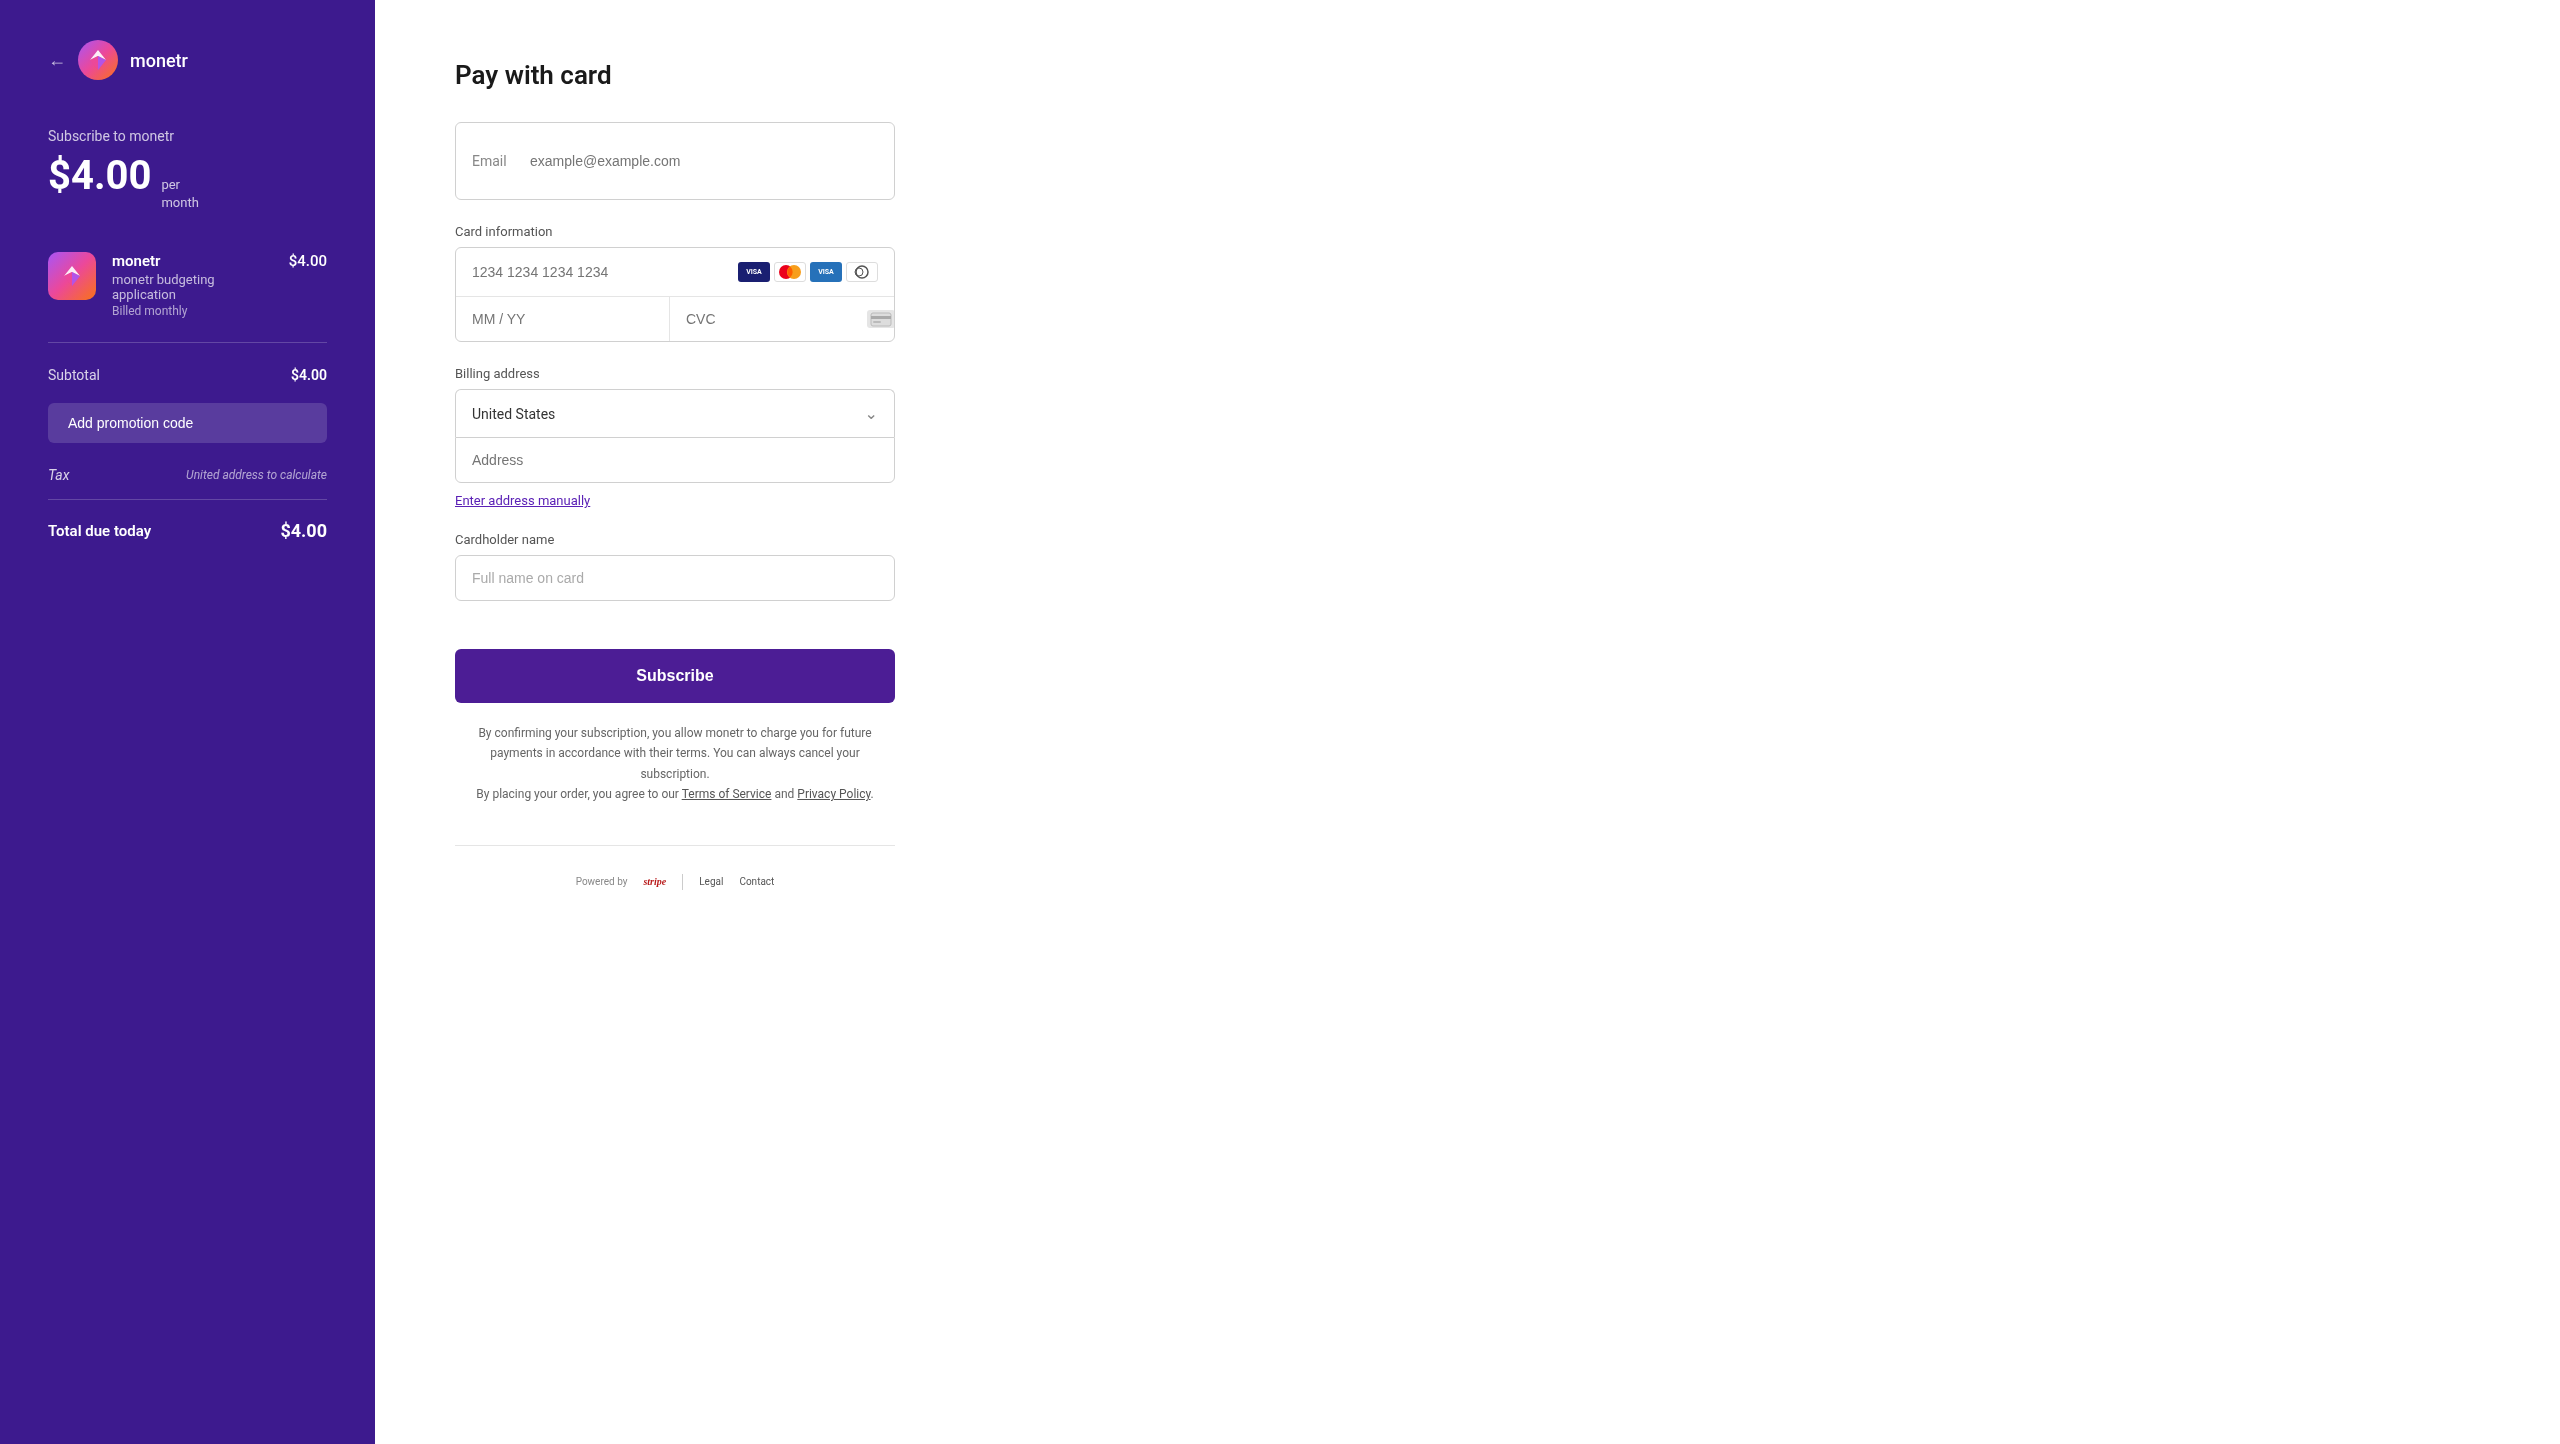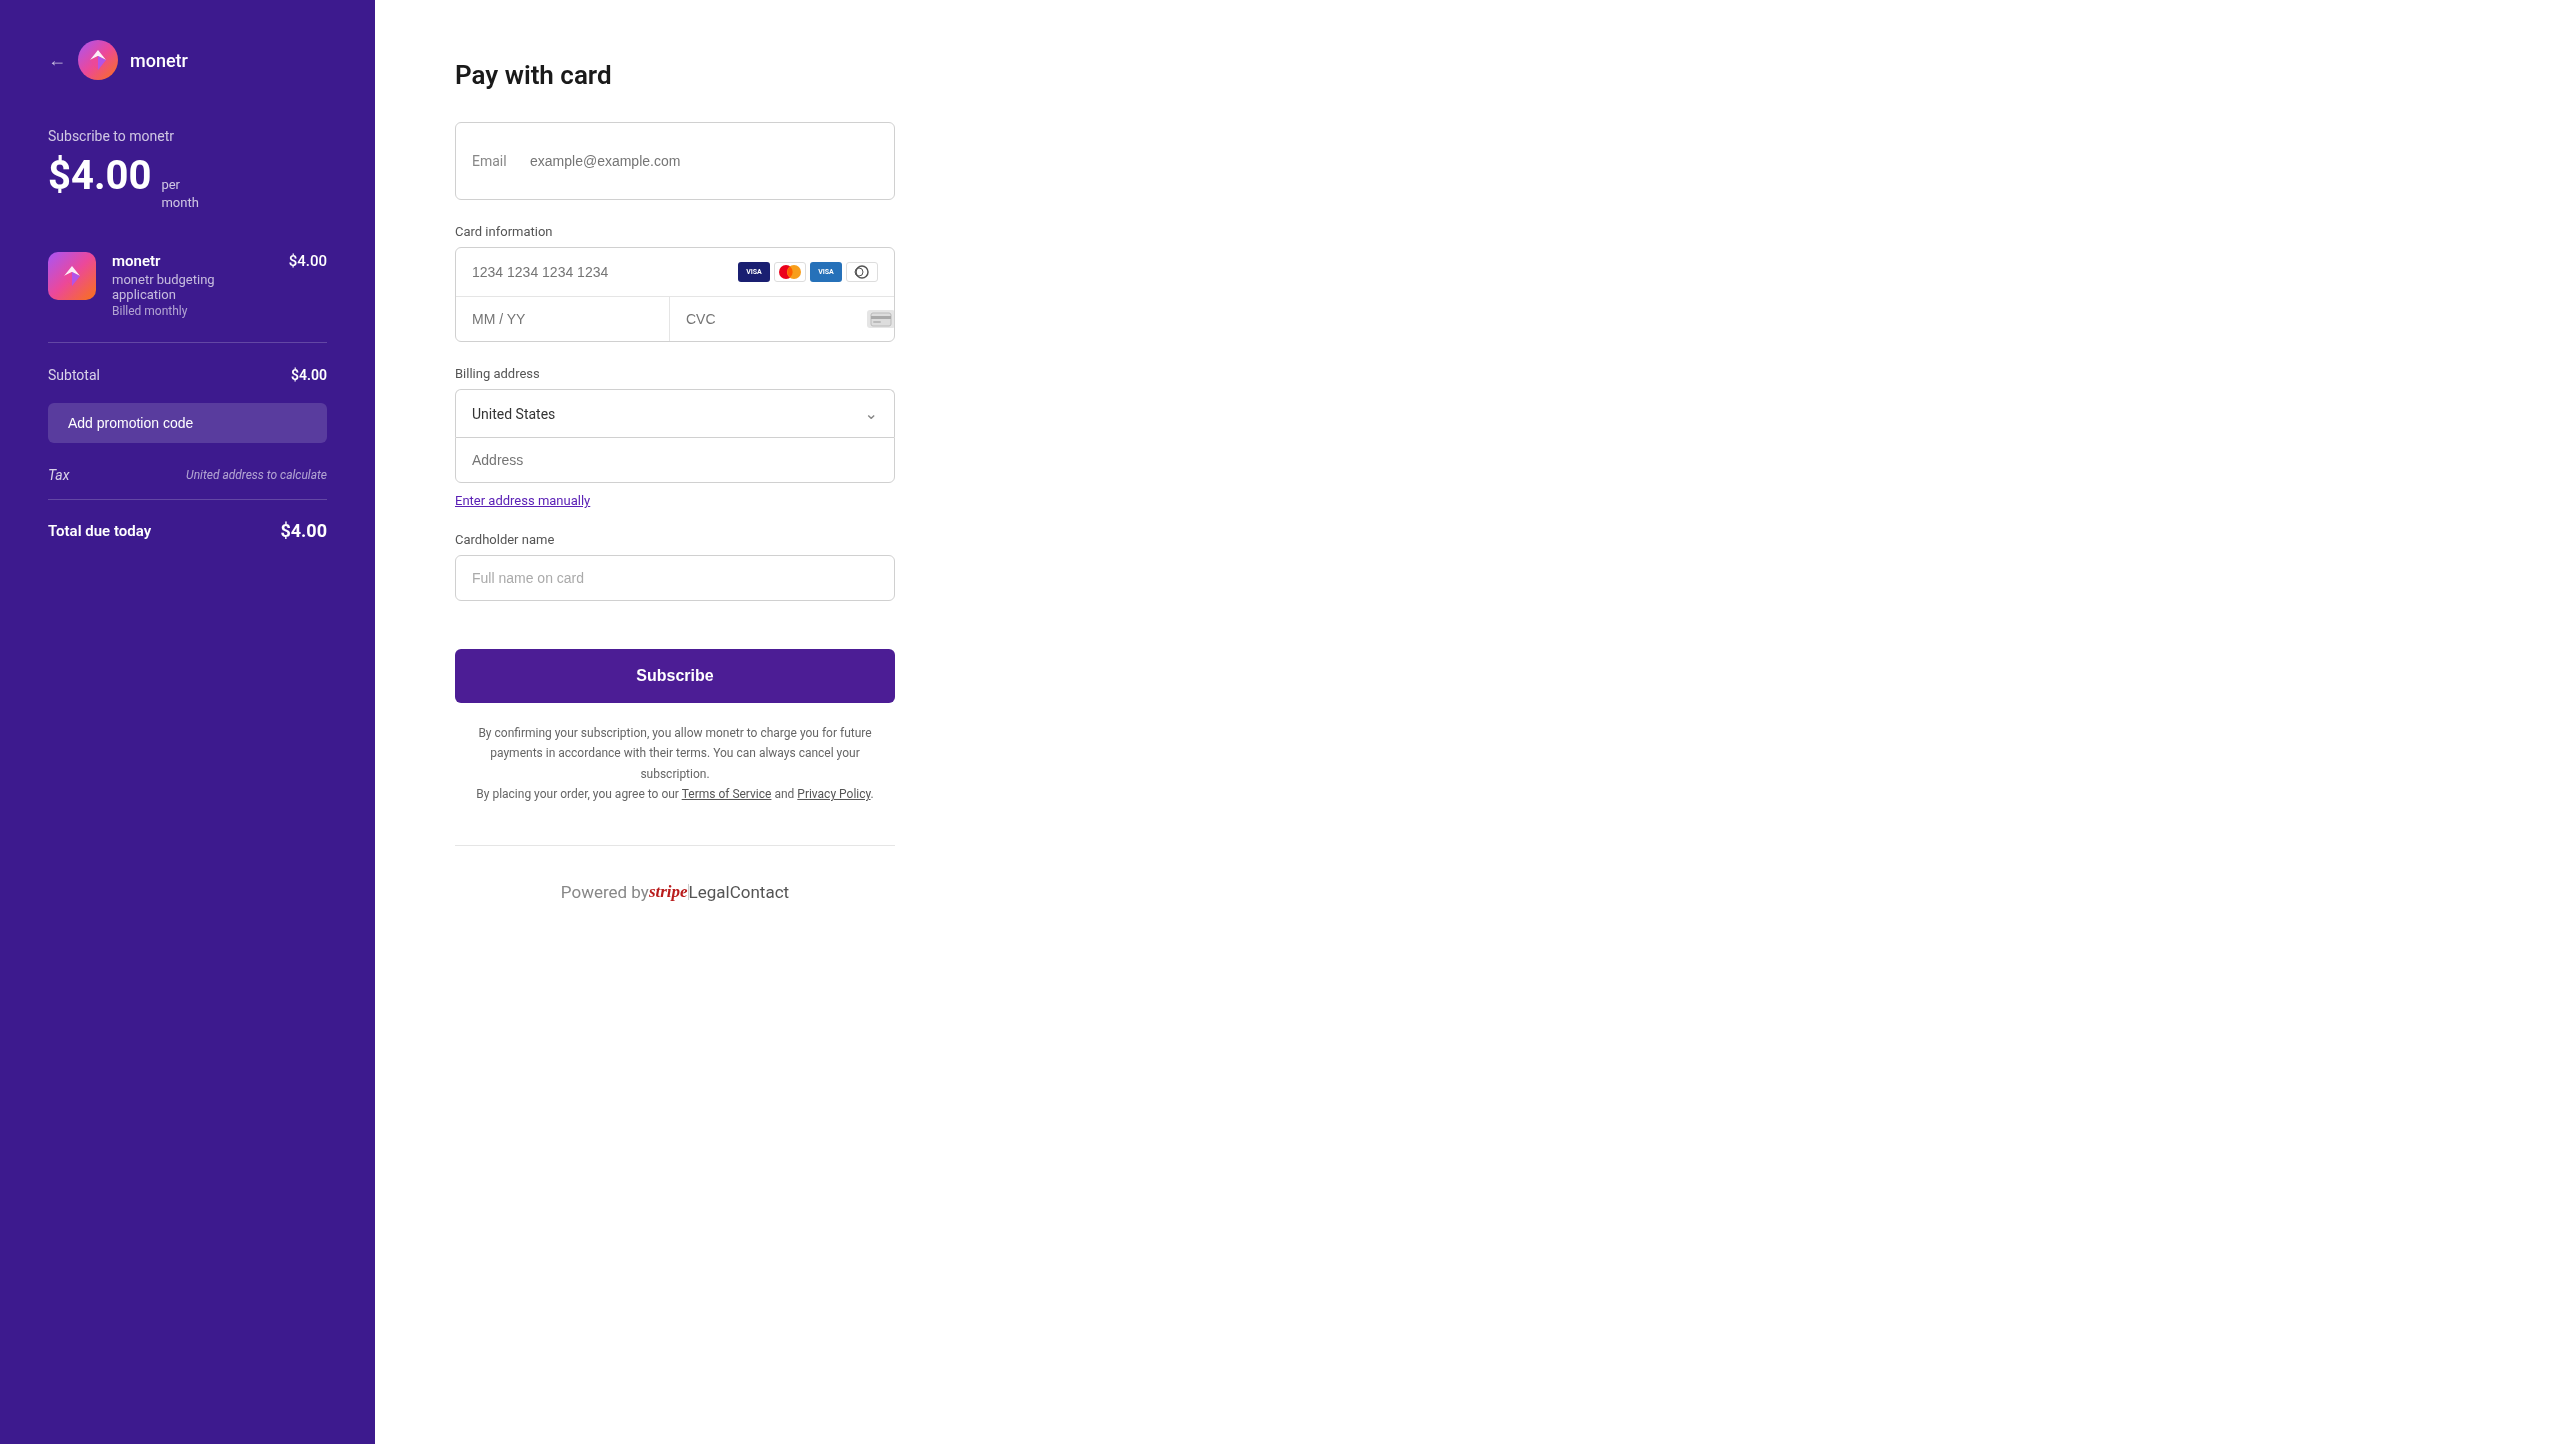--- a/index.html
+++ b/index.html
@@ -447,24 +447,25 @@
     .legal-link {
       color: #555;
       text-decoration: underline;
       cursor: pointer;
     }
 
     .footer-bar {
       display: flex;
       align-items: center;
       justify-content: center;
-      padding-top: 36px;
+      gap: 16px;
+      padding-top: 28px;
       border-top: 1px solid #e5e5e5;
       max-width: 440px;
-      font-size: 17px;
+      font-size: 10px;
       color: #888;
     }
 
     .footer-divider {
       width: 1px;
       height: 16px;
       background: #ccc;
     }
 
     .footer-link {

